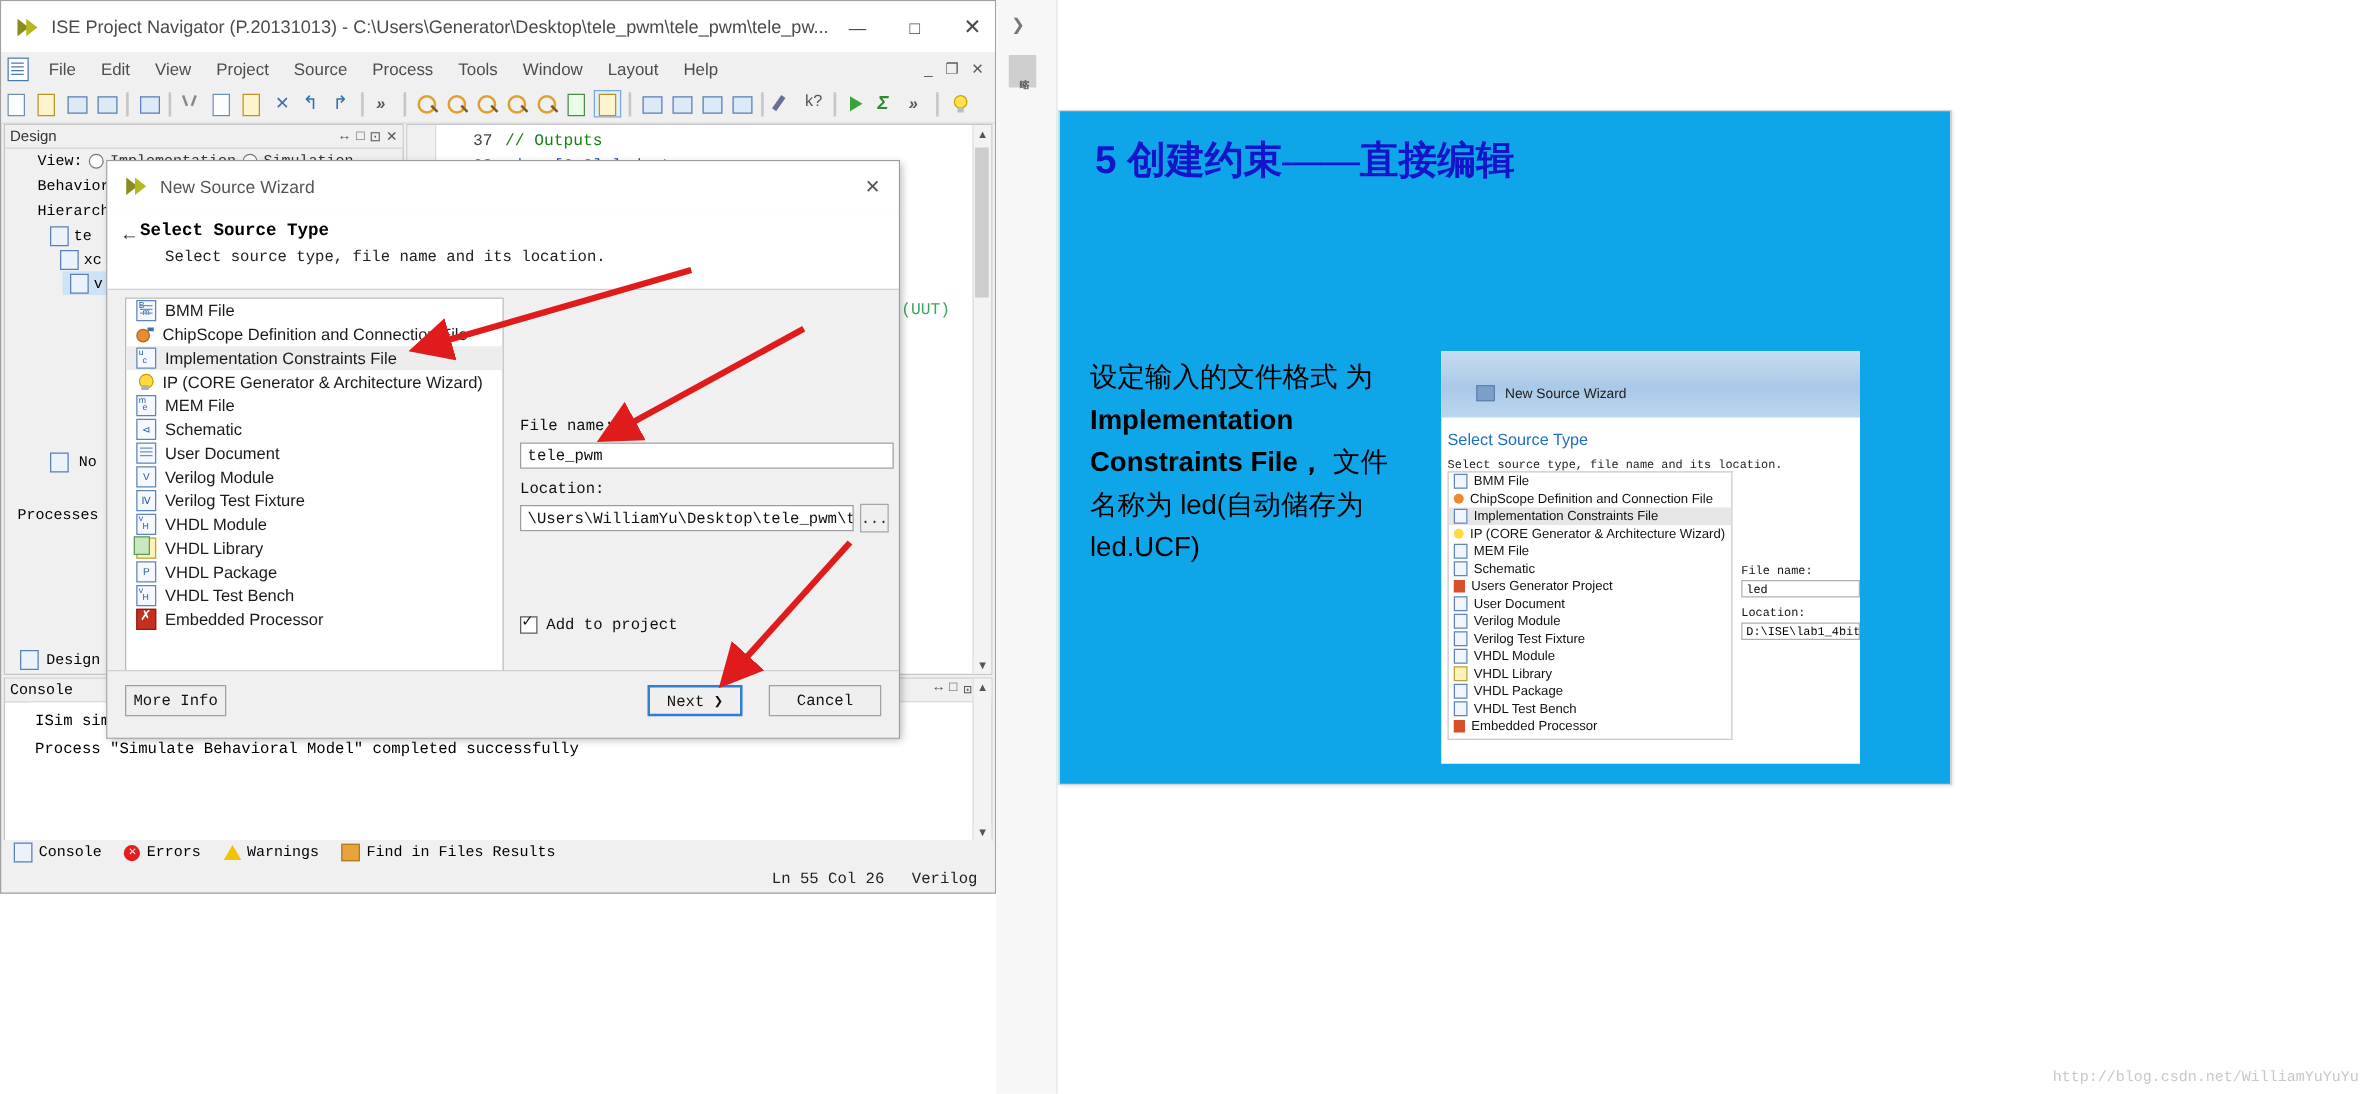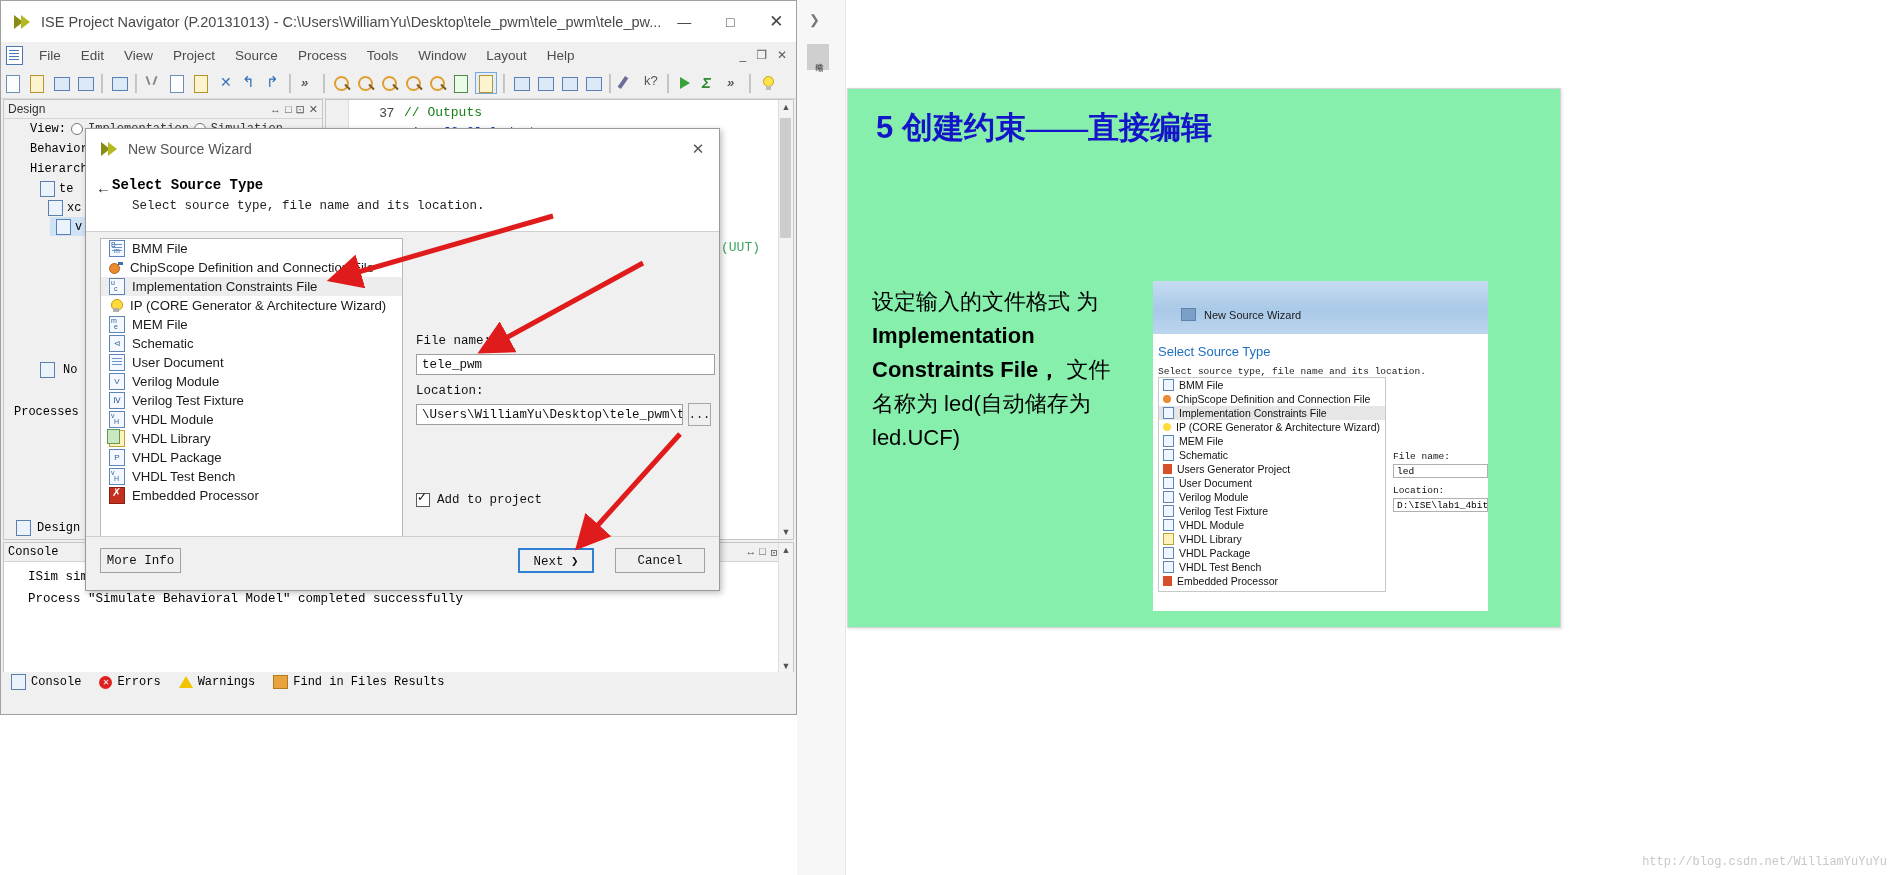--- a/index.html
+++ b/index.html
@@ -69,21 +69,21 @@
   .sel-row{background:#cfe3f7;}
   #left-iconbar{position:absolute;left:3px;top:118px;width:20px;bottom:178px;}
   .lib-ico{width:17px;height:17px;margin-bottom:5px;border:1px solid #8aa6c4;background:#eef4fb;position:relative;}
 
   
   #editor{position:absolute;left:324px;top:98px;right:2px;bottom:174px;background:#ffffff;
           border:1px solid #c6c6c6;box-sizing:border-box;overflow:hidden;}
   #ed-gutterbar{position:absolute;left:0;top:0;width:22px;bottom:0;background:#f0f0f0;border-right:1px solid #ddd;}
   .code-line{position:absolute;left:26px;font-family:"Liberation Mono",monospace;font-size:13px;white-space:nowrap;}
   .ln{position:absolute;left:28px;width:40px;text-align:right;color:#444;
-      font-family:Liberation Sans, sans-serif;font-size:13px;}
+      font-family:Liberation Mono, monospace;font-size:13px;}
   .cm{color:#178017;}
   .kw{color:#1d3fb5;}
   .uut{color:#3aa55d;}
   .vscroll{position:absolute;right:0;top:0;width:14px;bottom:0;background:#f3f3f3;border-left:1px solid #ddd;}
   .vthumb{position:absolute;left:1px;top:18px;width:11px;height:120px;background:#cdcdcd;}
   .sb-arrow{position:absolute;left:0;width:14px;height:14px;display:flex;align-items:center;
             justify-content:center;font-size:9px;color:#555;background:#f3f3f3;}
 
   
   #console-panel{position:absolute;left:2px;right:2px;bottom:40px;height:132px;background:#fff;
@@ -164,21 +164,21 @@
   #btn-next{right:125px;width:76px;border:2px solid #2f7fd4;}
   #btn-cancel{right:14px;width:90px;}
 
   
   #right-area{position:absolute;left:797px;top:0;width:1100px;height:875px;background:#fff;}
   #rail{position:absolute;left:0;top:0;width:48px;height:875px;background:#f7f7f7;border-right:1px solid #e6e6e6;}
   #rail-chev{position:absolute;left:12px;top:12px;font-size:13px;color:#777;}
   #rail-icon{position:absolute;left:10px;top:44px;width:22px;height:26px;background:#cfcfcf;
              font-size:8px;color:#555;display:flex;align-items:center;justify-content:center;
              writing-mode:vertical-rl;}
-  #slide{position:absolute;left:50px;top:88px;width:712px;height:538px;background:#86efac;
+  #slide{position:absolute;left:50px;top:88px;width:712px;height:538px;background:#0ea5e9;
          border:1px solid #d5d5d5;box-shadow:1px 1px 3px rgba(0,0,0,.12);}
   #slide-title{position:absolute;left:28px;top:18px;right:10px;font-size:31px;font-weight:bold;
                color:#1414c8;white-space:nowrap;}
   #slide-title .seg2{font-family:"Liberation Serif",serif;}
   #para1{position:absolute;left:26px;top:72px;width:660px;font-size:22.5px;line-height:33px;color:#000;}
   #para1 .bld{font-weight:bold;font-size:23px;}
   #col-left{position:absolute;left:24px;top:196px;width:255px;font-size:22px;line-height:34px;color:#000;}
   #col-left .bold{font-weight:bold;}
   #para2{position:absolute;left:24px;top:440px;width:290px;font-size:22px;line-height:34px;color:#000;}
   #para2 .bold{font-weight:bold;}
@@ -211,21 +211,21 @@
   
   #arrows{position:absolute;left:0;top:0;width:1897px;height:875px;pointer-events:none;}
 </style>
 </head>
 <body>
 
 <div id="ise-window" class="abs">
 
   <div id="titlebar">
     <div class="ise-logo"></div>
-    <div id="title-text">ISE Project Navigator (P.20131013) - C:\Users\WilliamYu\Desktop\tele_pwm\tele_pwm\tele_pw...</div>
+    <div id="title-text">ISE Project Navigator (P.20131013) - C:\Users\Generator\Desktop\tele_pwm\tele_pwm\tele_pw...</div>
     <div class="winbtns">
       <div class="winbtn">—</div>
       <div class="winbtn">□</div>
       <div class="winbtn close">✕</div>
     </div>
   </div>
 
   <div id="menubar">
     <div class="doc-ico"></div>
     <div class="menu-item">File</div>
@@ -449,20 +449,24 @@
     <div class="tab-ent">
       <span class="warn-ico"></span>
       <span>Warnings</span>
     </div>
     <div class="tab-ent">
       <span class="find-ico"></span>
       <span>Find in Files Results</span>
     </div>
   </div>
 
+  <div id="statusbar">
+    <span>Ln 55 Col 26</span>
+    <span>Verilog</span>
+  </div>
 </div>
 
 <div id="wizard">
   <div id="wz-title">
     <div class="ise-logo"></div>
     <div id="wz-titletext">New Source Wizard</div>
     <div id="wz-close">✕</div>
   </div>
 
   <div id="wz-header">

